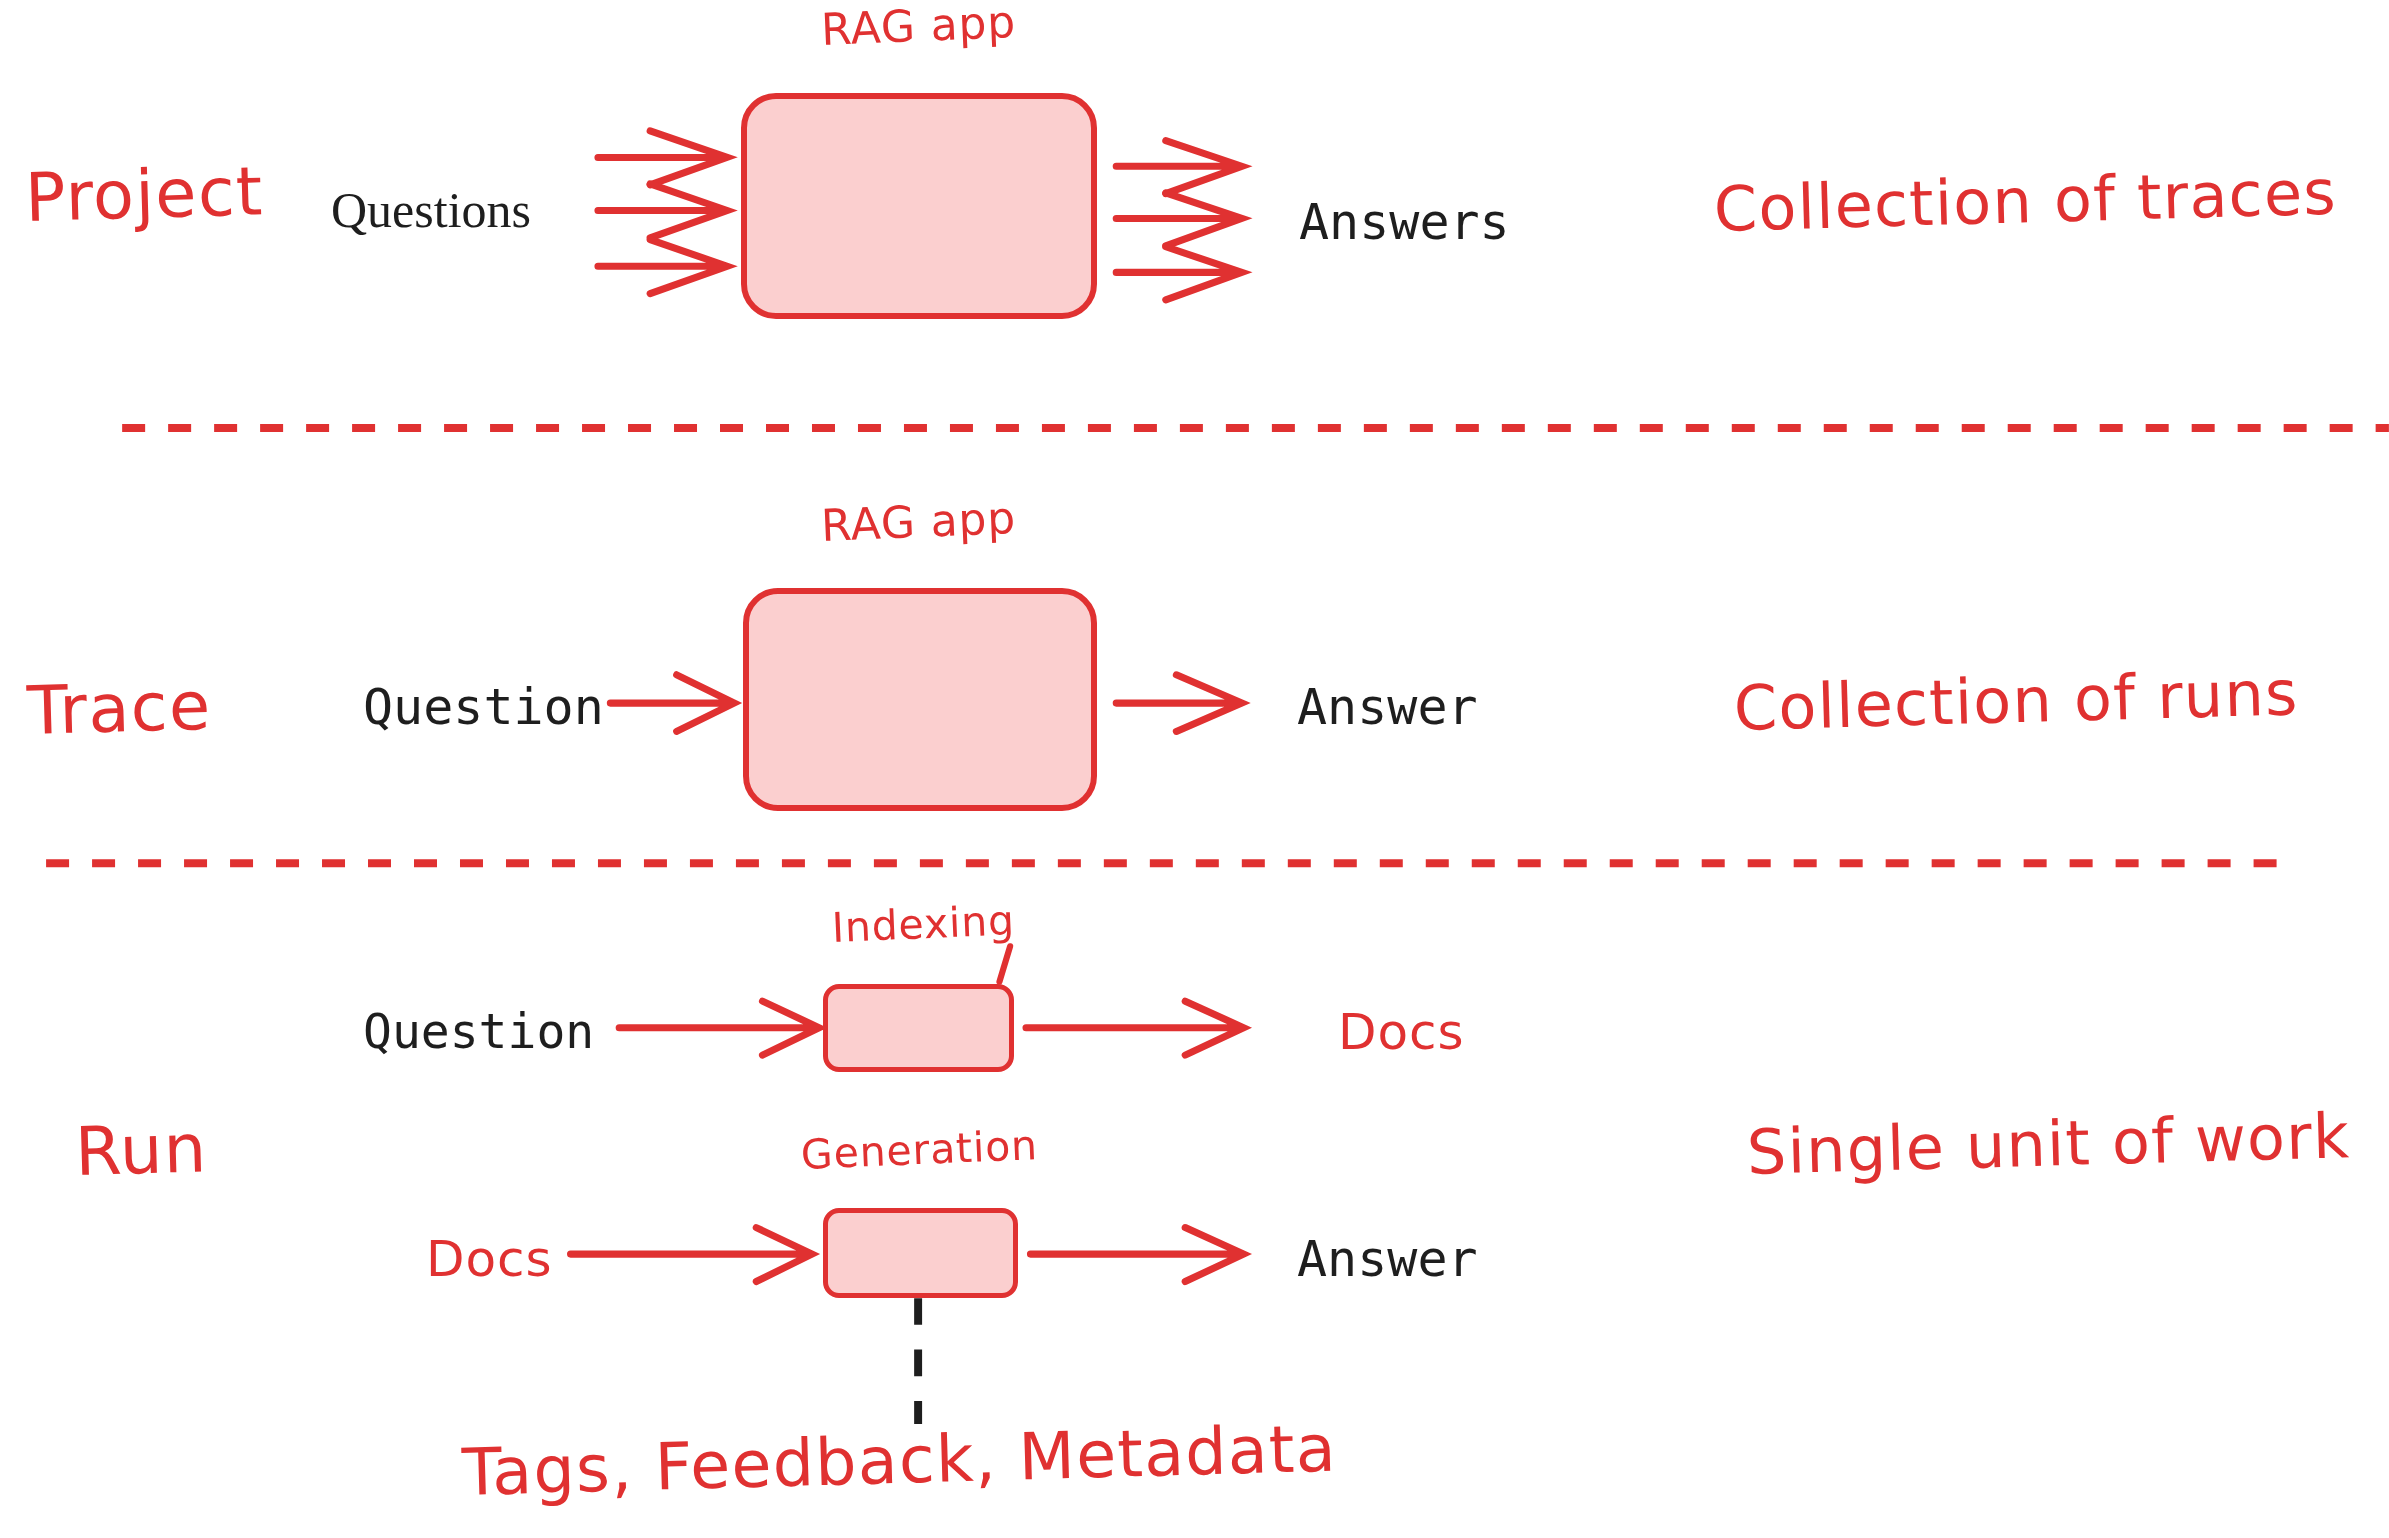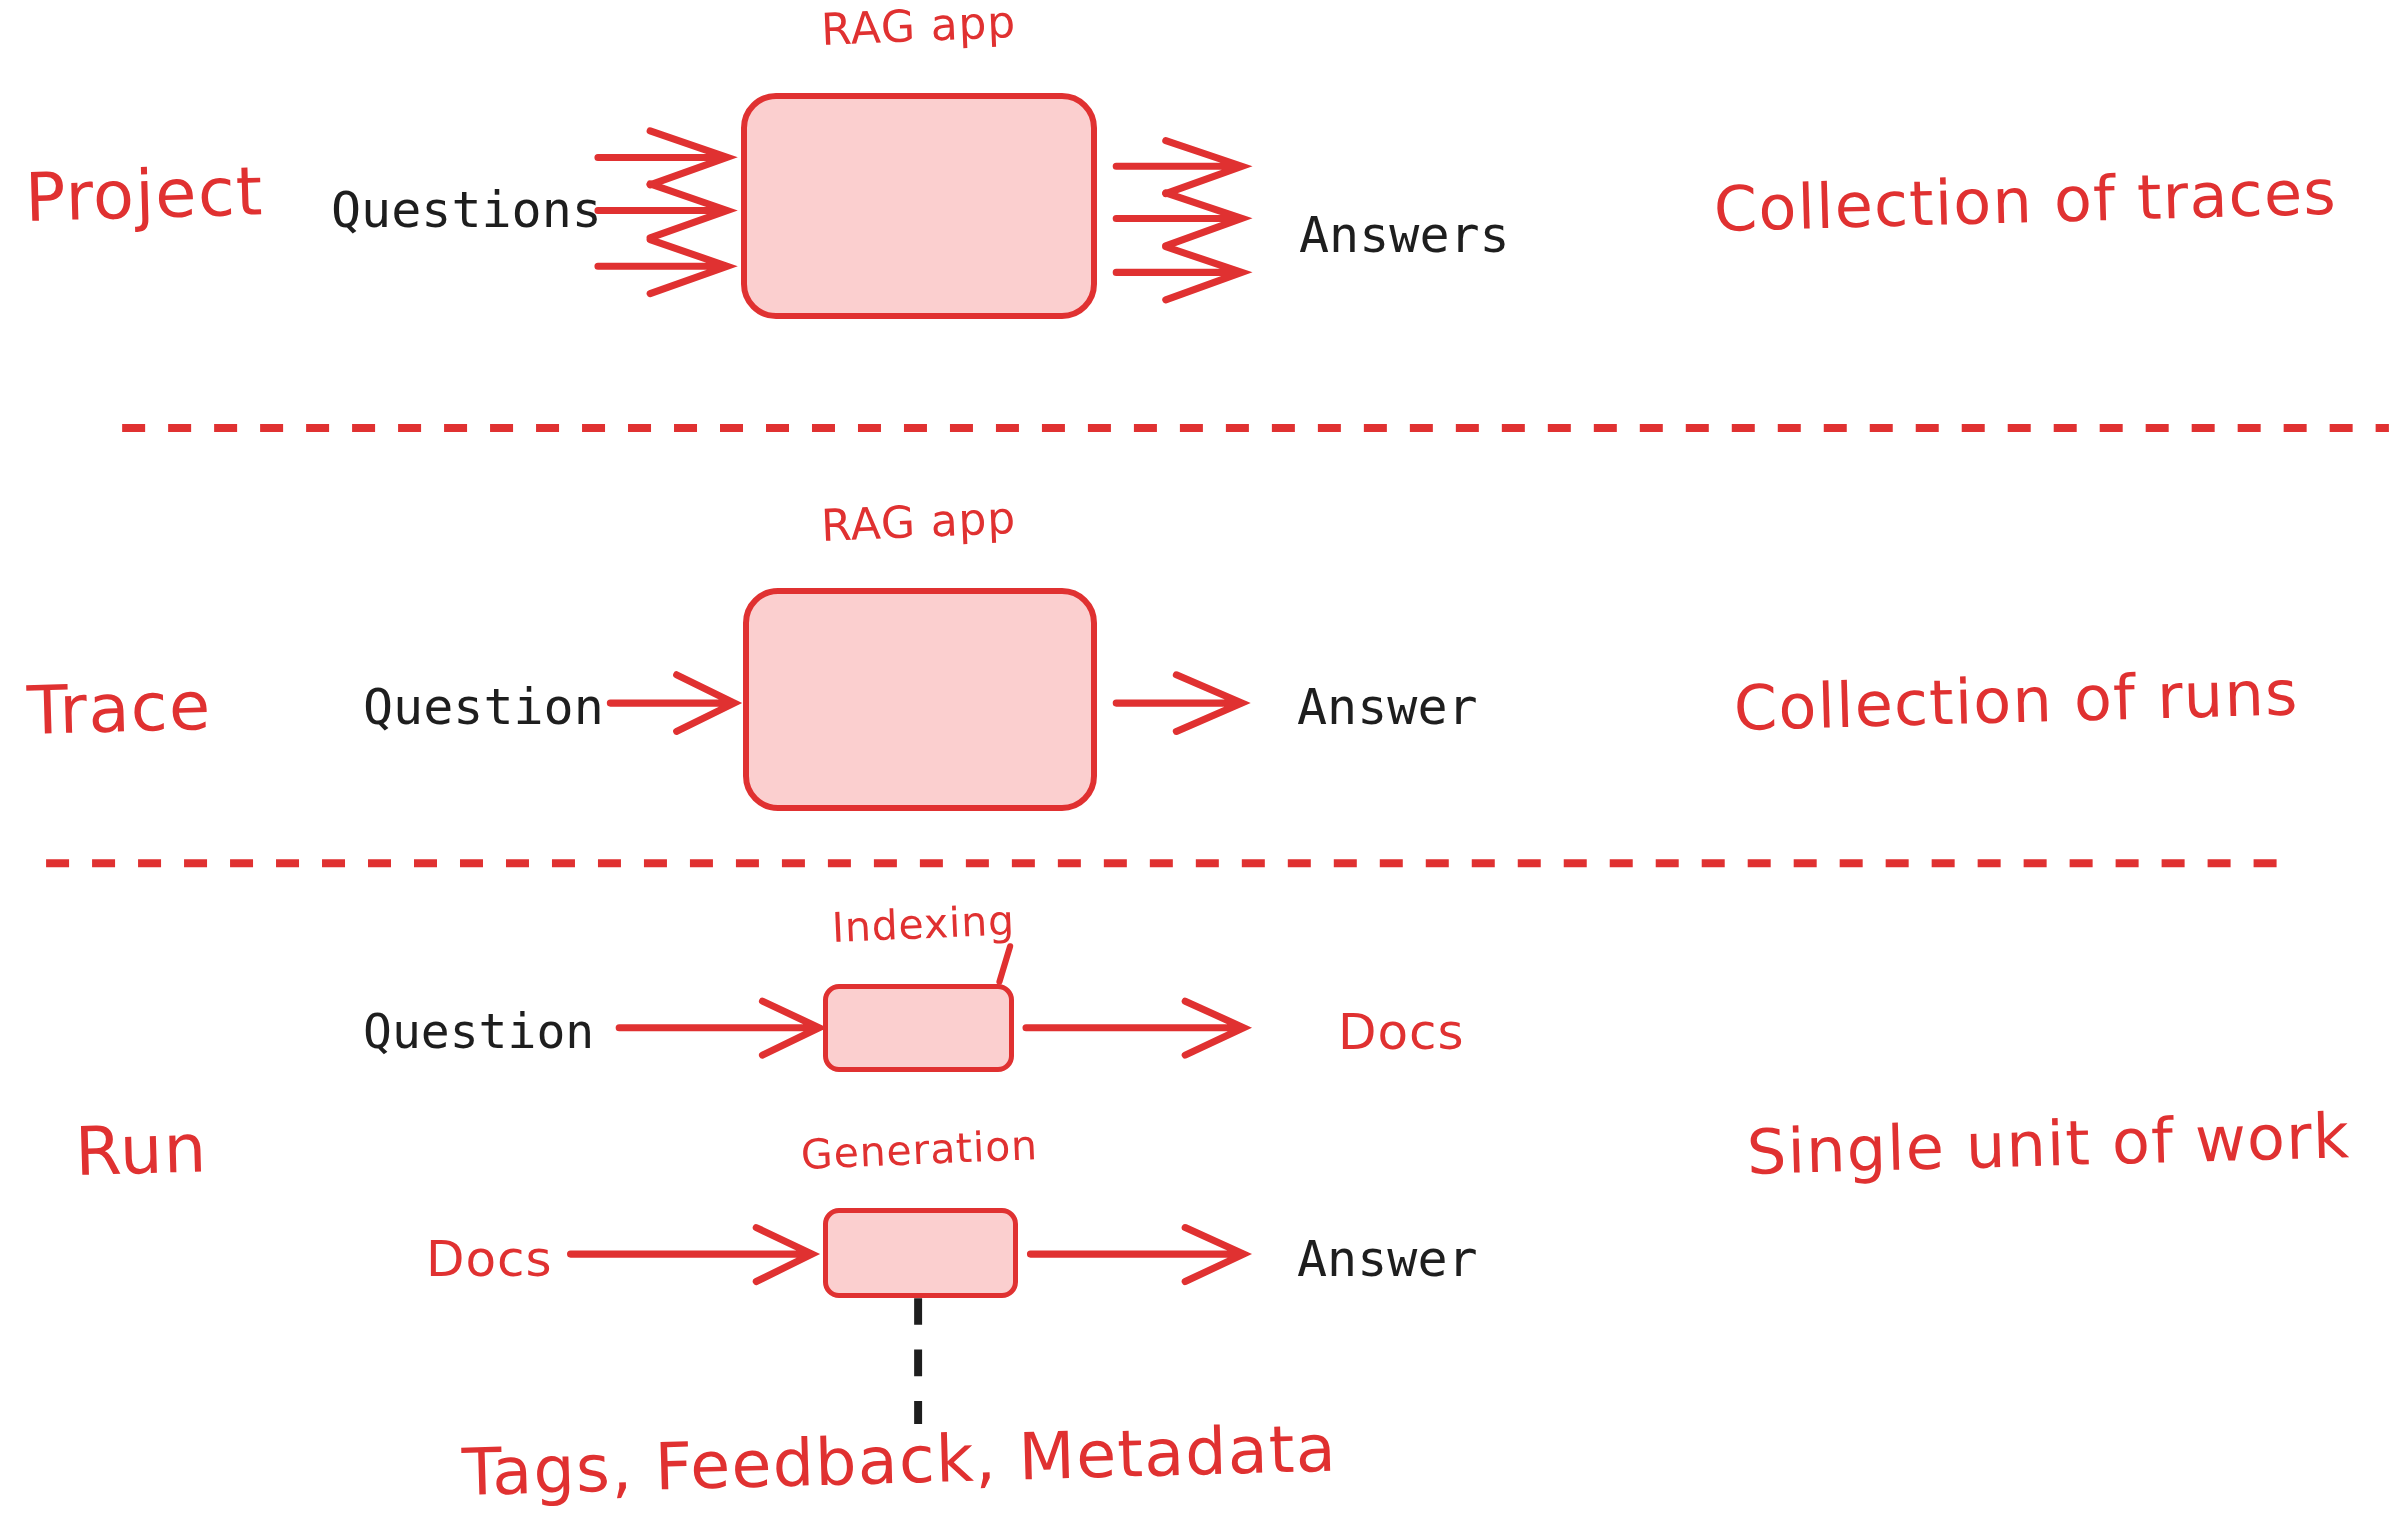--- a/index.html
+++ b/index.html
@@ -106,23 +106,23 @@
   <div class="box box-lg" style="left:741px; top:93px; width:356px; height:226px;"></div>
 
   <div class="box box-lg" style="left:743px; top:588px; width:354px; height:223px;"></div>
 
   <div class="box box-sm" style="left:823px; top:984px; width:191px; height:88px;"></div>
 
   <div class="box box-sm" style="left:823px; top:1208px; width:195px; height:90px;"></div>
 
   <div class="hand skew" style="left:25px; top:159px; font-size:67px;">Project</div>
 
-  <div class="mono" style="left:331px; top:181px; font-size:50px;">Questions</div>
+  <div class="mono" style="left:331px; top:181px; font-size:50px;font-family:Liberation Serif, serif;">Questions</div>
 
-  <div class="mono" style="left:1299px; top:193px; font-size:50px;margin-top:13px;">Answers</div>
+  <div class="mono" style="left:1299px; top:193px; font-size:50px;">Answers</div>
 
   <div class="hand skew2" style="left:821px; top:4.4px; font-size:44px;">RAG app</div>
 
   <div class="hand skew" style="left:1714px; top:173px; font-size:62px;">Collection of traces</div>
 
   <div class="hand skew" style="left:26.5px; top:672px; font-size:67px;">Trace</div>
 
   <div class="mono" style="left:363px; top:678px; font-size:50px;">Question</div>
 
   <div class="mono" style="left:1297px; top:678px; font-size:50px;">Answer</div>

